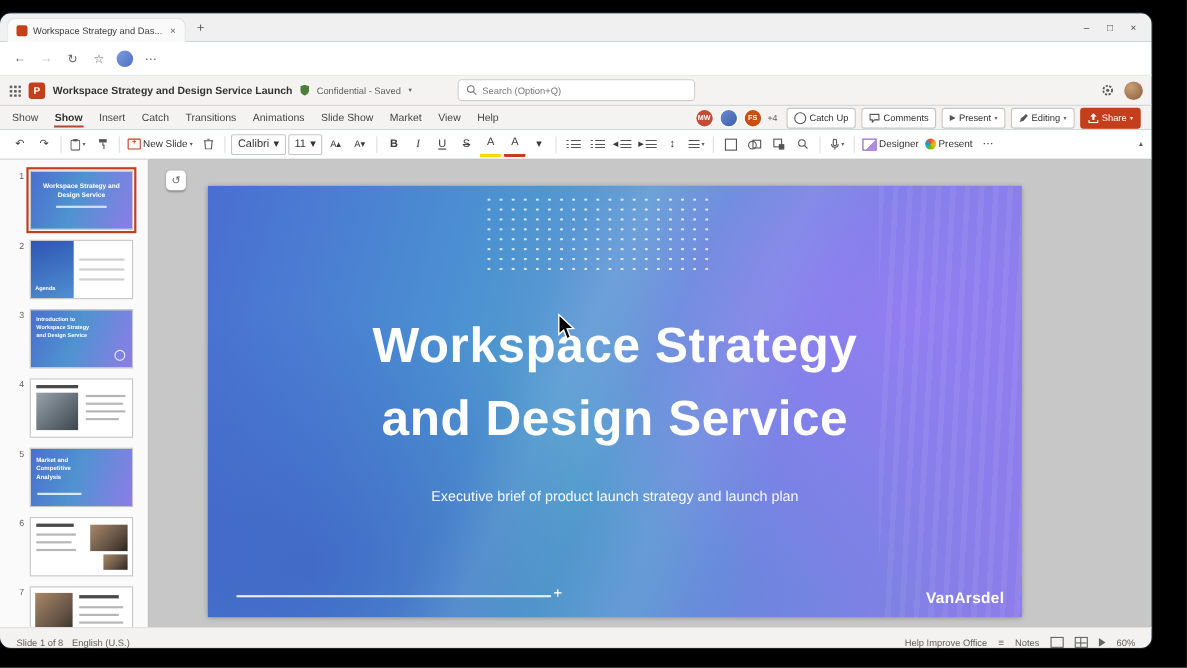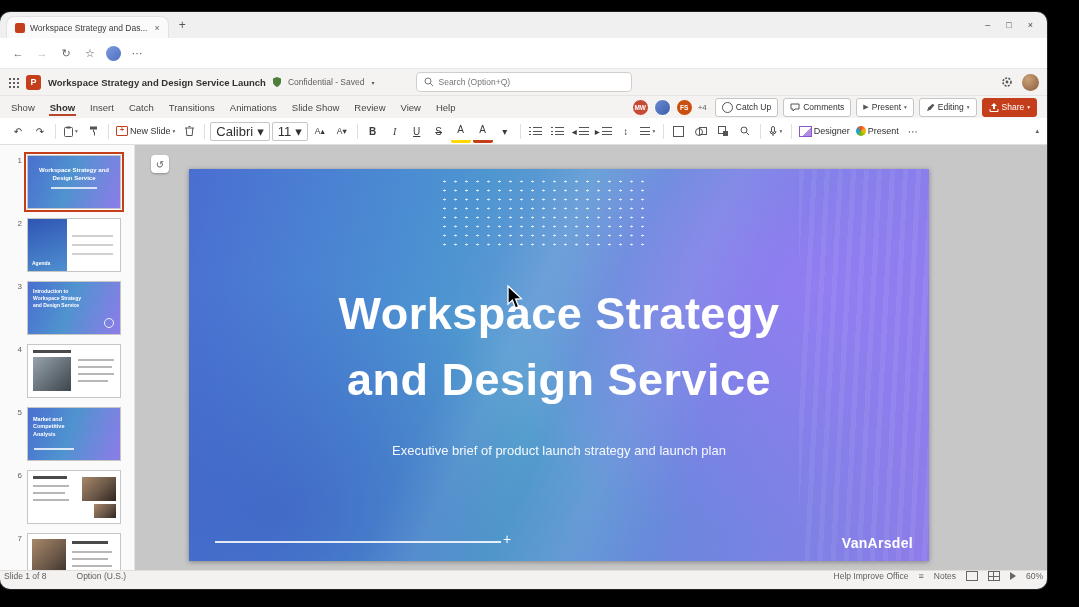--- a/index.html
+++ b/index.html
@@ -42,21 +42,21 @@
   .rbtn{display:flex;align-items:center;gap:3px;height:17px;background:#fff;border:1px solid #c8c6c4;border-radius:3px;padding:0 6px;font-size:8.5px;color:#323130;white-space:nowrap}
   .rbtn .drop{font-size:5.5px;color:#605e5c}
   .rbtn.share{background:#c43e1c;border-color:#c43e1c;color:#fff}
   .rbtn.share .drop{color:#fff}
   .pres-ic{font-size:7px;color:#555}
   
   .toolbar{height:26px;background:#fff;border-bottom:1px solid #e1dfdd;display:flex;align-items:center;padding:0 8px;gap:2px;flex:none;overflow:hidden}
   .tbtn{height:20px;min-width:16px;display:flex;align-items:center;justify-content:center;gap:2px;padding:0 2px;border-radius:2px;color:#3b3a39;font-size:10px;white-space:nowrap}
   .tbtn .drop{font-size:5.5px;color:#605e5c}
   .tsep{width:1px;height:15px;background:#e1dfdd;margin:0 3px;flex:none}
-  .fsel{display:flex;align-items:center;gap:4px;border:1px solid #c8c6c4;border-radius:2px;height:17px;padding:0 5px;font-size:13px;background:#fff;color:#323130}
+  .fsel{display:flex;align-items:center;gap:4px;border:1px solid #c8c6c4;border-radius:2px;height:17px;padding:0 5px;font-size:10px;background:#fff;color:#323130}
   .glyB{font-weight:700}.glyI{font-style:italic;font-family:"Liberation Serif",serif}.glyU{text-decoration:underline}.glyS{text-decoration:line-through}
   .hl{border-bottom:3px solid #ffd800;line-height:1;padding-bottom:0}
   .fc{border-bottom:3px solid #c43e1c;line-height:1}
   .azsmall{font-size:8.5px}
   .i-hlines{width:10px;height:8px;background:repeating-linear-gradient(#555 0 1px,transparent 1px 3.5px)}
   .i-dotlines{width:13px;height:8px;position:relative}
   .i-dotlines::before{content:"";position:absolute;left:0;top:0;width:2px;height:8px;background:repeating-linear-gradient(#555 0 1px,transparent 1px 3.5px)}
   .i-dotlines::after{content:"";position:absolute;left:4px;top:0;width:9px;height:8px;background:repeating-linear-gradient(#555 0 1px,transparent 1px 3.5px)}
   .i-sq{width:9px;height:9px;border:1px solid #555}
   .i-shapes{width:12px;height:9px;position:relative}
@@ -103,21 +103,21 @@
   .slide::after{content:"";position:absolute;inset:0;background:linear-gradient(115deg,transparent 38%,rgba(255,255,255,.07) 44%,transparent 52%,rgba(255,255,255,.05) 60%,transparent 68%);pointer-events:none}
   .slide::before{content:"";position:absolute;right:0;top:0;width:130px;height:100%;background:repeating-linear-gradient(93deg,rgba(255,255,255,.06) 0 5px,transparent 5px 13px);pointer-events:none}
   .dots{position:absolute;left:250px;top:8px;width:206px;height:70px;background-image:radial-gradient(rgba(255,255,255,.8) 1px,transparent 1.4px);background-size:11px 9px}
   .stitle{position:absolute;top:112px;left:0;right:0;text-align:center;font-size:45px;line-height:66px;font-weight:700;color:#fff;letter-spacing:.5px}
   .ssub{position:absolute;top:274px;left:0;right:0;text-align:center;font-size:13px;color:rgba(255,255,255,.95)}
   .sline{position:absolute;left:26px;top:372px;width:286px;height:1.5px;background:rgba(255,255,255,.85)}
   .splus{position:absolute;left:314px;top:362px;color:#fff;font-size:14px;font-weight:300}
   .slogo{position:absolute;right:16px;bottom:10px;color:#fff;font-size:14px;font-weight:700;letter-spacing:.3px}
   .cursor{position:absolute;left:372px;top:140px;z-index:5}
   
-  .statusbar{height:18px;background:#f3f2f1;border-top:1px solid #e1dfdd;display:flex;align-items:flex-start;padding:0 4px;gap:30px;font-size:8.5px;color:#605e5c;flex:none}
+  .statusbar{height:18px;background:#f3f2f1;border-top:1px solid #e1dfdd;display:flex;align-items:flex-end;padding:0 15px;gap:8px;font-size:8.5px;color:#605e5c;flex:none}
   .sright{margin-left:auto;display:flex;align-items:center;gap:10px}
   .v1{width:10px;height:8px;border:1px solid #666}
   .v2{width:10px;height:8px;border:1px solid #666;background:linear-gradient(#666,#666) center/1px 100% no-repeat,linear-gradient(#666,#666) center/100% 1px no-repeat}
   .v3{width:0;height:0;border-left:6px solid #666;border-top:4px solid transparent;border-bottom:4px solid transparent}
   .notes-ic{font-size:9px}
   svg{display:block}
 </style>
 </head>
 <body>
 
@@ -172,21 +172,21 @@
   </div>
 
   <div class="menurow">
     <span class="mtab">Show</span>
     <span class="mtab active">Show</span>
     <span class="mtab">Insert</span>
     <span class="mtab">Catch</span>
     <span class="mtab">Transitions</span>
     <span class="mtab">Animations</span>
     <span class="mtab">Slide Show</span>
-    <span class="mtab">Review</span>
+    <span class="mtab">Market</span>
     <span class="mtab">View</span>
     <span class="mtab">Help</span>
     <div class="mright">
       <span class="av a1">MW</span>
       <span class="av a2"></span>
       <span class="av a3">FS</span>
       <span class="avmore">+4</span>
       <span class="rbtn">
         <span class="i-clock"></span>
         <span>Catch Up</span>
@@ -409,21 +409,21 @@
         <div class="slogo">VanArsdel</div>
       </div>
       <svg class="cursor" width="18" height="26" viewBox="0 0 18 26">
         <path d="M1 1 L1 19 L5.4 15.2 L8.4 23 L11.6 21.6 L8.6 14 L14.4 13.6 Z" fill="#000" stroke="#fff" stroke-width="1.3"></path>
       </svg>
     </div>
   </div>
 
   <div class="statusbar">
     <span>Slide 1 of 8</span>
-    <span>Option (U.S.)</span>
+    <span>English (U.S.)</span>
     <div class="sright">
       <span>Help Improve Office</span>
       <span class="notes-ic">≡</span>
       <span>Notes</span>
       <span class="v1"></span>
       <span class="v2"></span>
       <span class="v3"></span>
       <span>60%</span>
     </div>
   </div>

